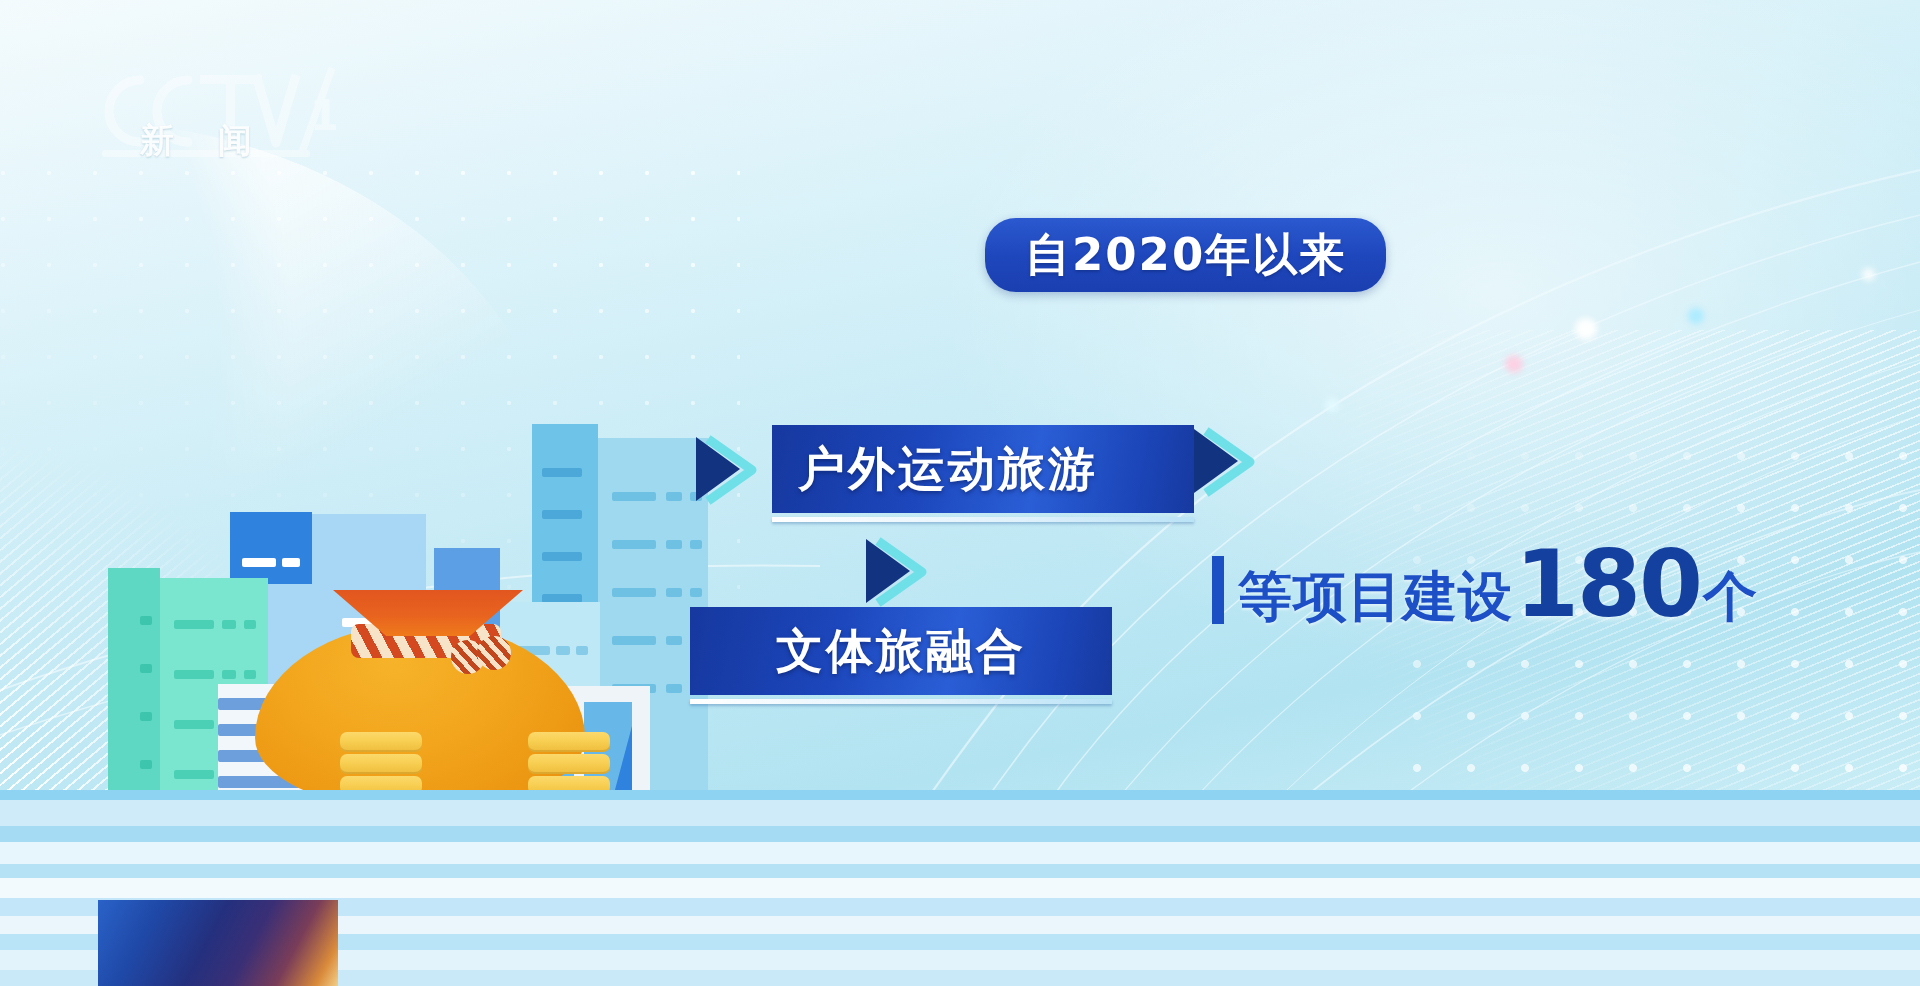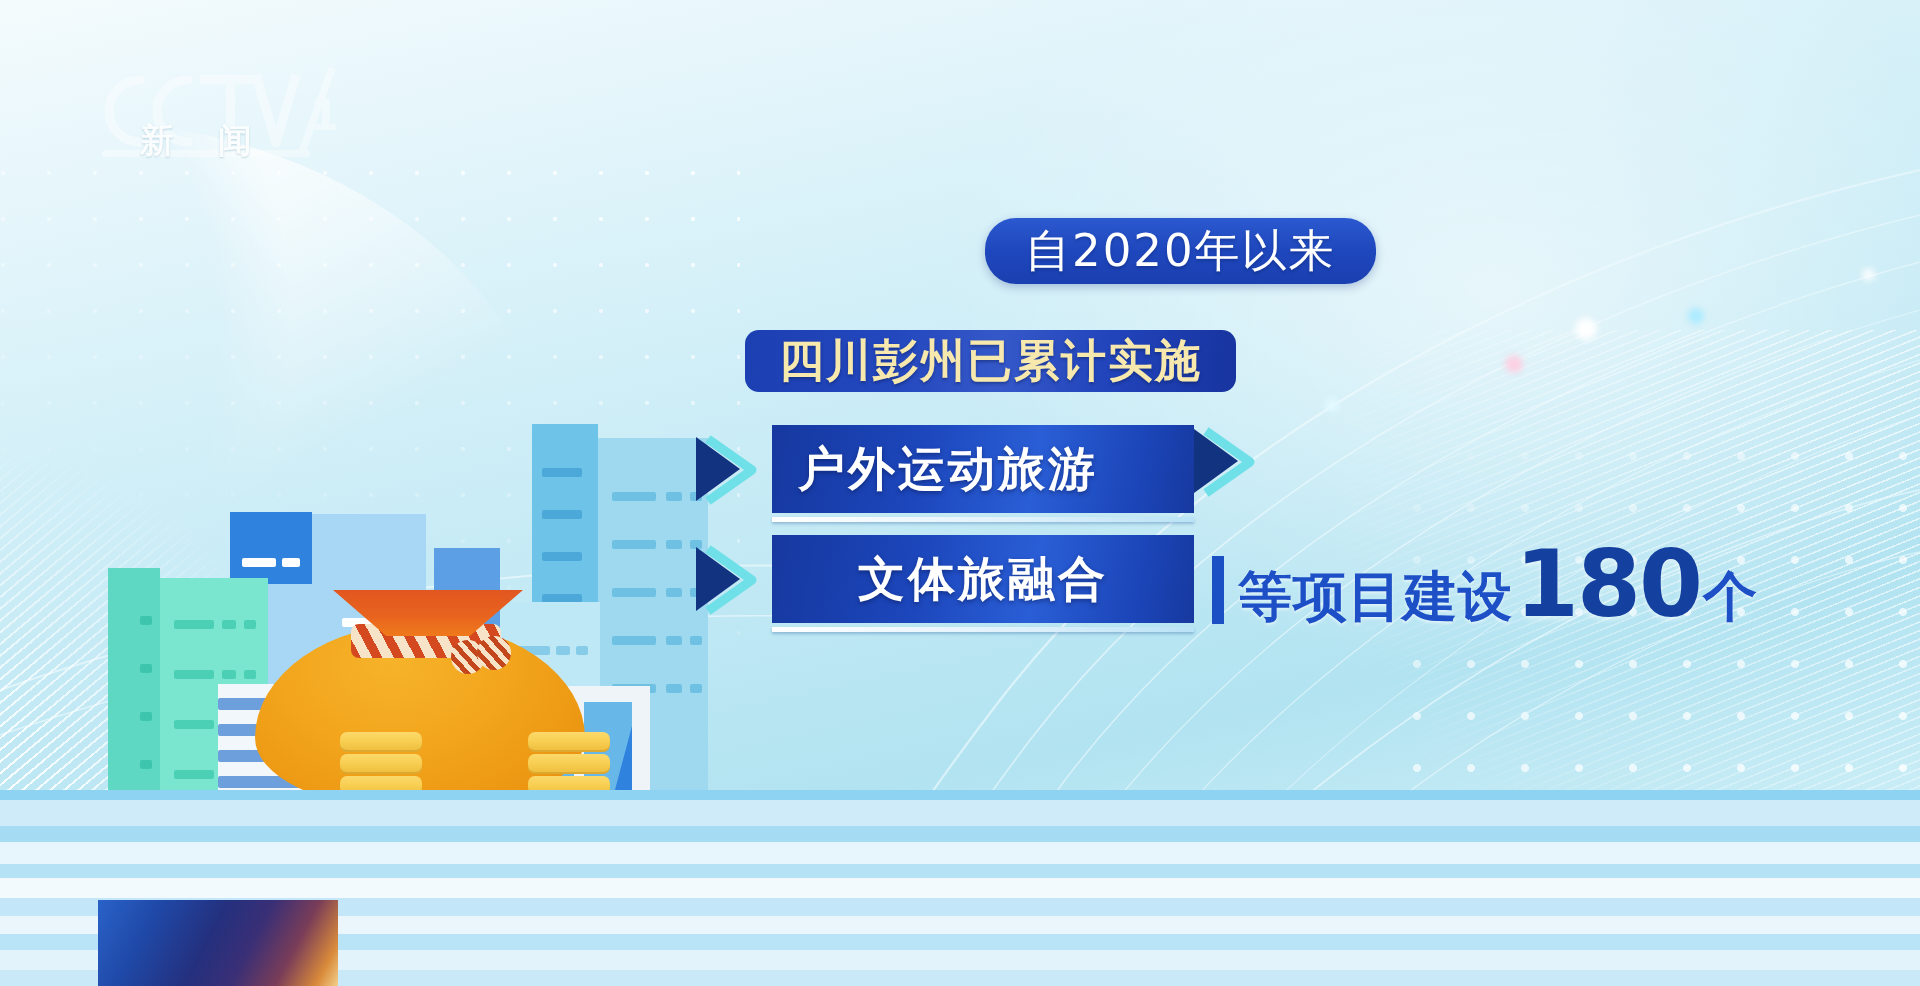--- a/index.html
+++ b/index.html
@@ -105,25 +105,25 @@
   .stripes i{position:absolute;left:0;right:0;display:block;}
   .bug{
     position:absolute;left:98px;bottom:0;width:240px;height:86px;overflow:hidden;
     background:linear-gradient(118deg,#2a62c8 0%,#1f49a8 22%,#24307e 46%,#3a2f76 62%,#7a3d58 78%,#d98a3a 92%,#f2d08a 100%);
   }
 
   
   .banner{position:absolute;display:flex;align-items:center;white-space:nowrap;}
 
   .b-since{
-    left:985px;top:218px;height:66px;padding:0 40px;
+    left:985px;top:218px;height:74px;padding:0 40px;
     background:linear-gradient(180deg,#2b59cf 0%,#1f47bd 50%,#1a3fb0 100%);
     border-radius:31px;
     box-shadow:0 3px 10px rgba(20,50,130,.28);
-    font-size:45px;font-weight:400;color:#ffffff;letter-spacing:2px;
+    font-size:45px;font-weight:700;color:#ffffff;letter-spacing:2px;
     text-shadow:0 2px 3px rgba(10,30,90,.35);
   }
   .b-subject{
     left:745px;top:330px;height:62px;padding:0 34px;
     background:linear-gradient(95deg,#1c3fb2 0%,#2347bd 30%,#3558c9 52%,#2244bb 74%,#17349f 100%);
     border-radius:14px;
     font-size:45px;font-weight:700;color:#f7e8ae;letter-spacing:2px;
     text-shadow:0 2px 3px rgba(10,30,90,.45);
   }
 
@@ -333,42 +333,41 @@
 
     <div class="coin" style="left:528px;bottom:146px;width:82px;height:20px;"></div>
     <div class="coin" style="left:528px;bottom:168px;width:82px;height:20px;"></div>
     <div class="coin" style="left:528px;bottom:190px;width:82px;height:20px;"></div>
     <div class="coin" style="left:528px;bottom:212px;width:82px;height:20px;"></div>
     <div class="coin" style="left:528px;bottom:234px;width:82px;height:20px;"></div>
   </div>
 
   <div class="banner b-since">自2020年以来</div>
 
-  <div class="banner b-subject">四川彭州已累计实施</div>
 
   <div class="row" style="left:690px;top:425px;">
     <div class="chev">
       <svg viewBox="0 0 76 72" width="76" height="72">
         <path d="M6,4 L50,36 L6,68 Z" fill="#12337f"></path>
         <path d="M18,6 L62,37 L18,68" fill="none" stroke="#6fe0e8" stroke-width="9" stroke-linejoin="round"></path>
       </svg>
     </div>
     <div class="tagbox underline" style="width:370px;">户外运动旅游</div>
   </div>
 
   <div class="row" style="left:1188px;top:425px;">
     <div class="chev">
       <svg viewBox="0 0 76 72" width="76" height="72">
         <path d="M6,4 L50,36 L6,68 Z" fill="#12337f"></path>
         <path d="M18,6 L62,37 L18,68" fill="none" stroke="#6fe0e8" stroke-width="9" stroke-linejoin="round"></path>
       </svg>
     </div>
   </div>
 
-  <div class="row" style="left:690px;top:535px;">
+  <div class="row" style="left:690px;top:535px;flex-direction:column;">
     <div class="chev">
       <svg viewBox="0 0 76 72" width="76" height="72">
         <path d="M6,4 L50,36 L6,68 Z" fill="#12337f"></path>
         <path d="M18,6 L62,37 L18,68" fill="none" stroke="#6fe0e8" stroke-width="9" stroke-linejoin="round"></path>
       </svg>
     </div>
     <div class="tagbox underline" style="width:370px;justify-content:center;">文体旅融合</div>
   </div>
 
   <div class="tail">

